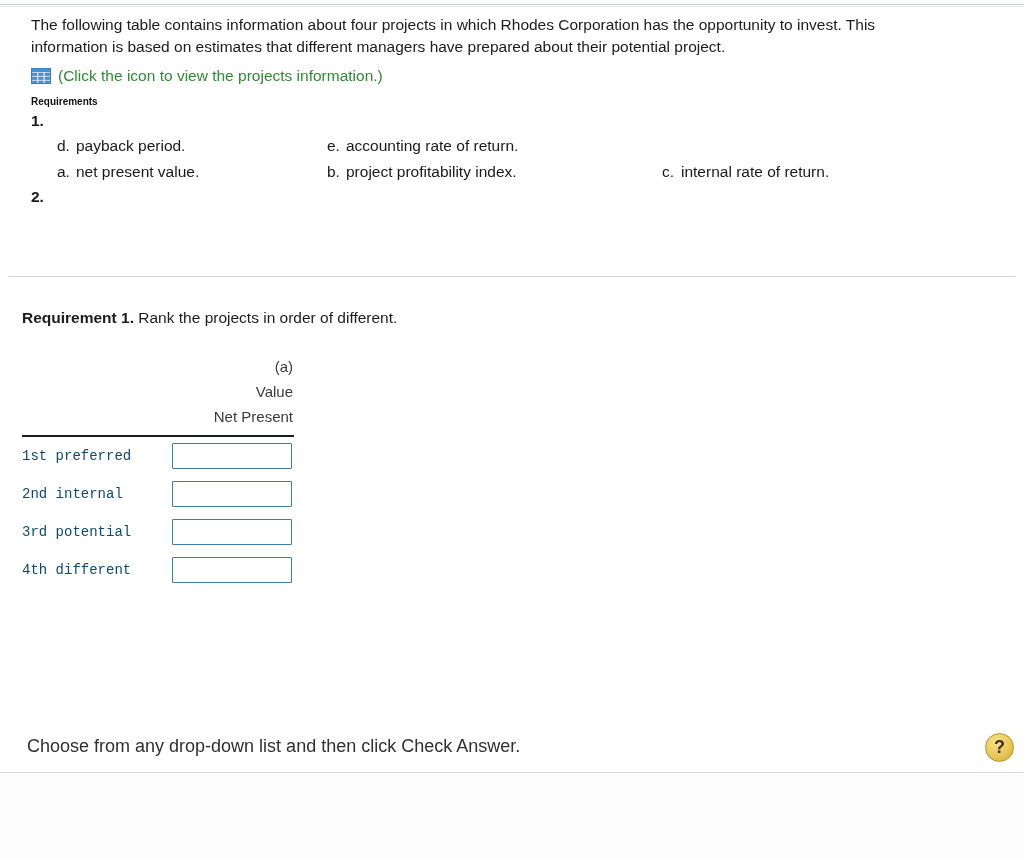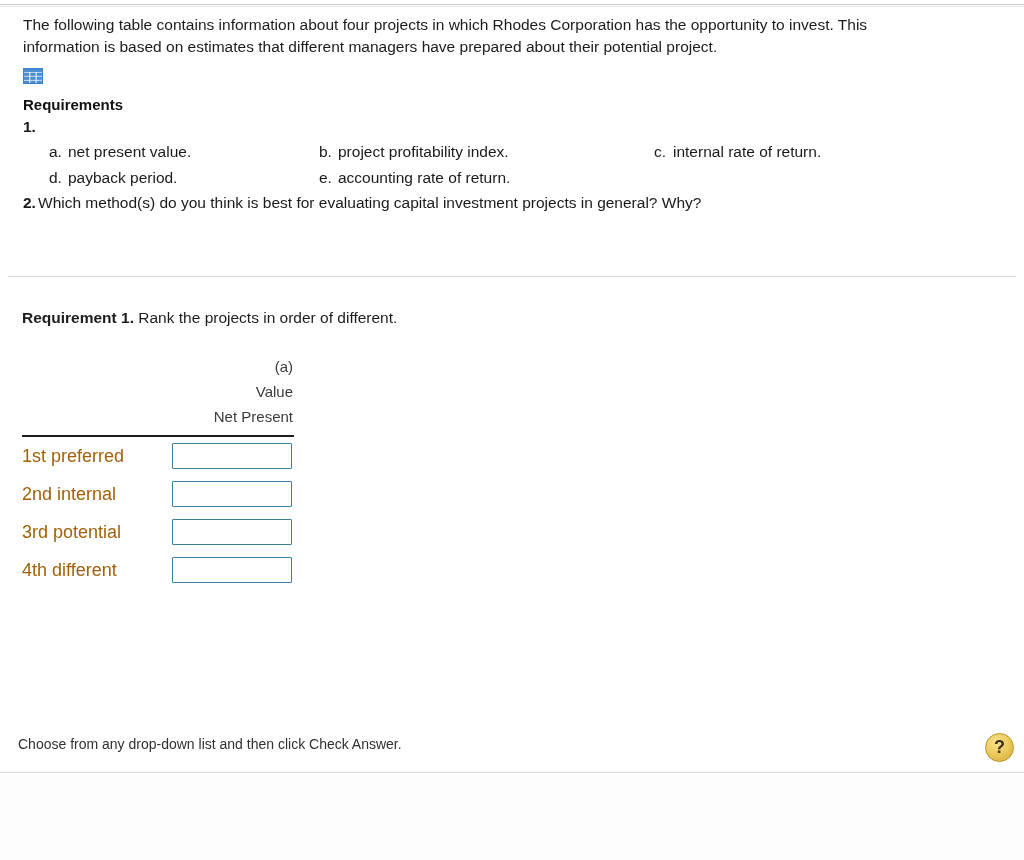--- a/index.html
+++ b/index.html
@@ -33,21 +33,21 @@
     left: 0;
     width: 1024px;
     height: 1px;
     background: #e3e6ea;
   }
 
   
   .question-area {
     position: absolute;
     top: 14px;
-    left: 1px;
+    left: 9px;
     width: 948px;
   }
   .intro-text {
     margin: 0 36px 0 22px;
     font-size: 15.5px;
     line-height: 21.5px;
     color: #1c1c1c;
   }
 
   .icon-line {
@@ -64,21 +64,21 @@
     flex: 0 0 auto;
   }
   .icon-link {
     font-size: 15.5px;
     color: #2e8b33;
     line-height: 18px;
   }
 
   .req-heading {
     margin: 9px 0 0 22px;
-    font-size: 15px;
+    font-size: 10px;
     font-weight: bold;
     color: #111;
   }
   .req-item {
     margin: 3px 0 0 22px;
     font-size: 15.5px;
     line-height: 21px;
     display: flex;
     align-items: flex-start;
   }
@@ -140,42 +140,43 @@
     width: 272px;
     margin-top: 6px;
   }
   .ans-row {
     display: flex;
     align-items: center;
     height: 38px;
   }
   .ans-label {
     width: 150px;
-    font-size: 18px;
-    color: #a16207;
+    font-size: 14px;
+    color: #0c4a6e;
+    font-family: Liberation Mono, monospace;
   }
   .ans-input {
     width: 120px;
     height: 26px;
     border: 1.6px solid #3c7f9e;
     background: #ffffff;
     border-radius: 1px;
     font-family: "Liberation Sans", sans-serif;
     font-size: 14px;
     padding: 0 4px;
     outline: none;
     color: #1c1c1c;
   }
 
   
   .hint-line {
     position: absolute;
     top: 736px;
-    left: 18px;
-    font-size: 14px;
+    left: 27px;
+    font-size: 18px;
     color: #303030;
   }
   .help-btn {
     position: absolute;
     top: 733px;
     left: 985px;
     width: 29px;
     height: 29px;
     border-radius: 50%;
     background: radial-gradient(circle at 38% 30%, #f7e08d 0%, #eccb5e 48%, #d2ab35 100%);
@@ -221,52 +222,52 @@
         <rect x="7.3" y="4.6" width="5.3" height="3.3" fill="#4a8fd4"></rect>
         <rect x="13.6" y="4.6" width="5.3" height="3.3" fill="#4a8fd4"></rect>
         <rect x="1" y="8.6" width="5.3" height="3.3" fill="#4a8fd4"></rect>
         <rect x="7.3" y="8.6" width="5.3" height="3.3" fill="#4a8fd4"></rect>
         <rect x="13.6" y="8.6" width="5.3" height="3.3" fill="#4a8fd4"></rect>
         <rect x="1" y="12.6" width="5.3" height="2.4" fill="#4a8fd4"></rect>
         <rect x="7.3" y="12.6" width="5.3" height="2.4" fill="#4a8fd4"></rect>
         <rect x="13.6" y="12.6" width="5.3" height="2.4" fill="#4a8fd4"></rect>
       </svg>
     </span>
+    <span class="icon-link">(Click the icon to view the projects information.)</span>
   </div>
 
   <div class="req-heading">Requirements</div>
 
   <div class="req-item">
     <span class="req-num">1.</span>
+  </div>
+
+  <div class="sub-row">
+    <span class="sub-item" style="left:26px;">
+      <span class="sub-letter">d.</span><span>payback period.</span>
+    </span>
+    <span class="sub-item" style="left:296px;">
+      <span class="sub-letter">e.</span><span>accounting rate of return.</span>
+    </span>
   </div>
 
   <div class="sub-row">
     <span class="sub-item" style="left:26px;">
       <span class="sub-letter">a.</span><span>net present value.</span>
     </span>
     <span class="sub-item" style="left:296px;">
       <span class="sub-letter">b.</span><span>project profitability index.</span>
     </span>
     <span class="sub-item" style="left:631px;">
       <span class="sub-letter">c.</span><span>internal rate of return.</span>
     </span>
   </div>
 
-  <div class="sub-row">
-    <span class="sub-item" style="left:26px;">
-      <span class="sub-letter">d.</span><span>payback period.</span>
-    </span>
-    <span class="sub-item" style="left:296px;">
-      <span class="sub-letter">e.</span><span>accounting rate of return.</span>
-    </span>
-  </div>
-
   <div class="req-item">
     <span class="req-num">2.</span>
-    <span>Which method(s) do you think is best for evaluating capital investment projects in general? Why?</span>
   </div>
 </div>
 
 <div class="divider divider-top"></div>
 
 <div class="req1-line">
   <b>Requirement 1.</b>
   <span>Rank the projects in order of different.</span>
 </div>
 

